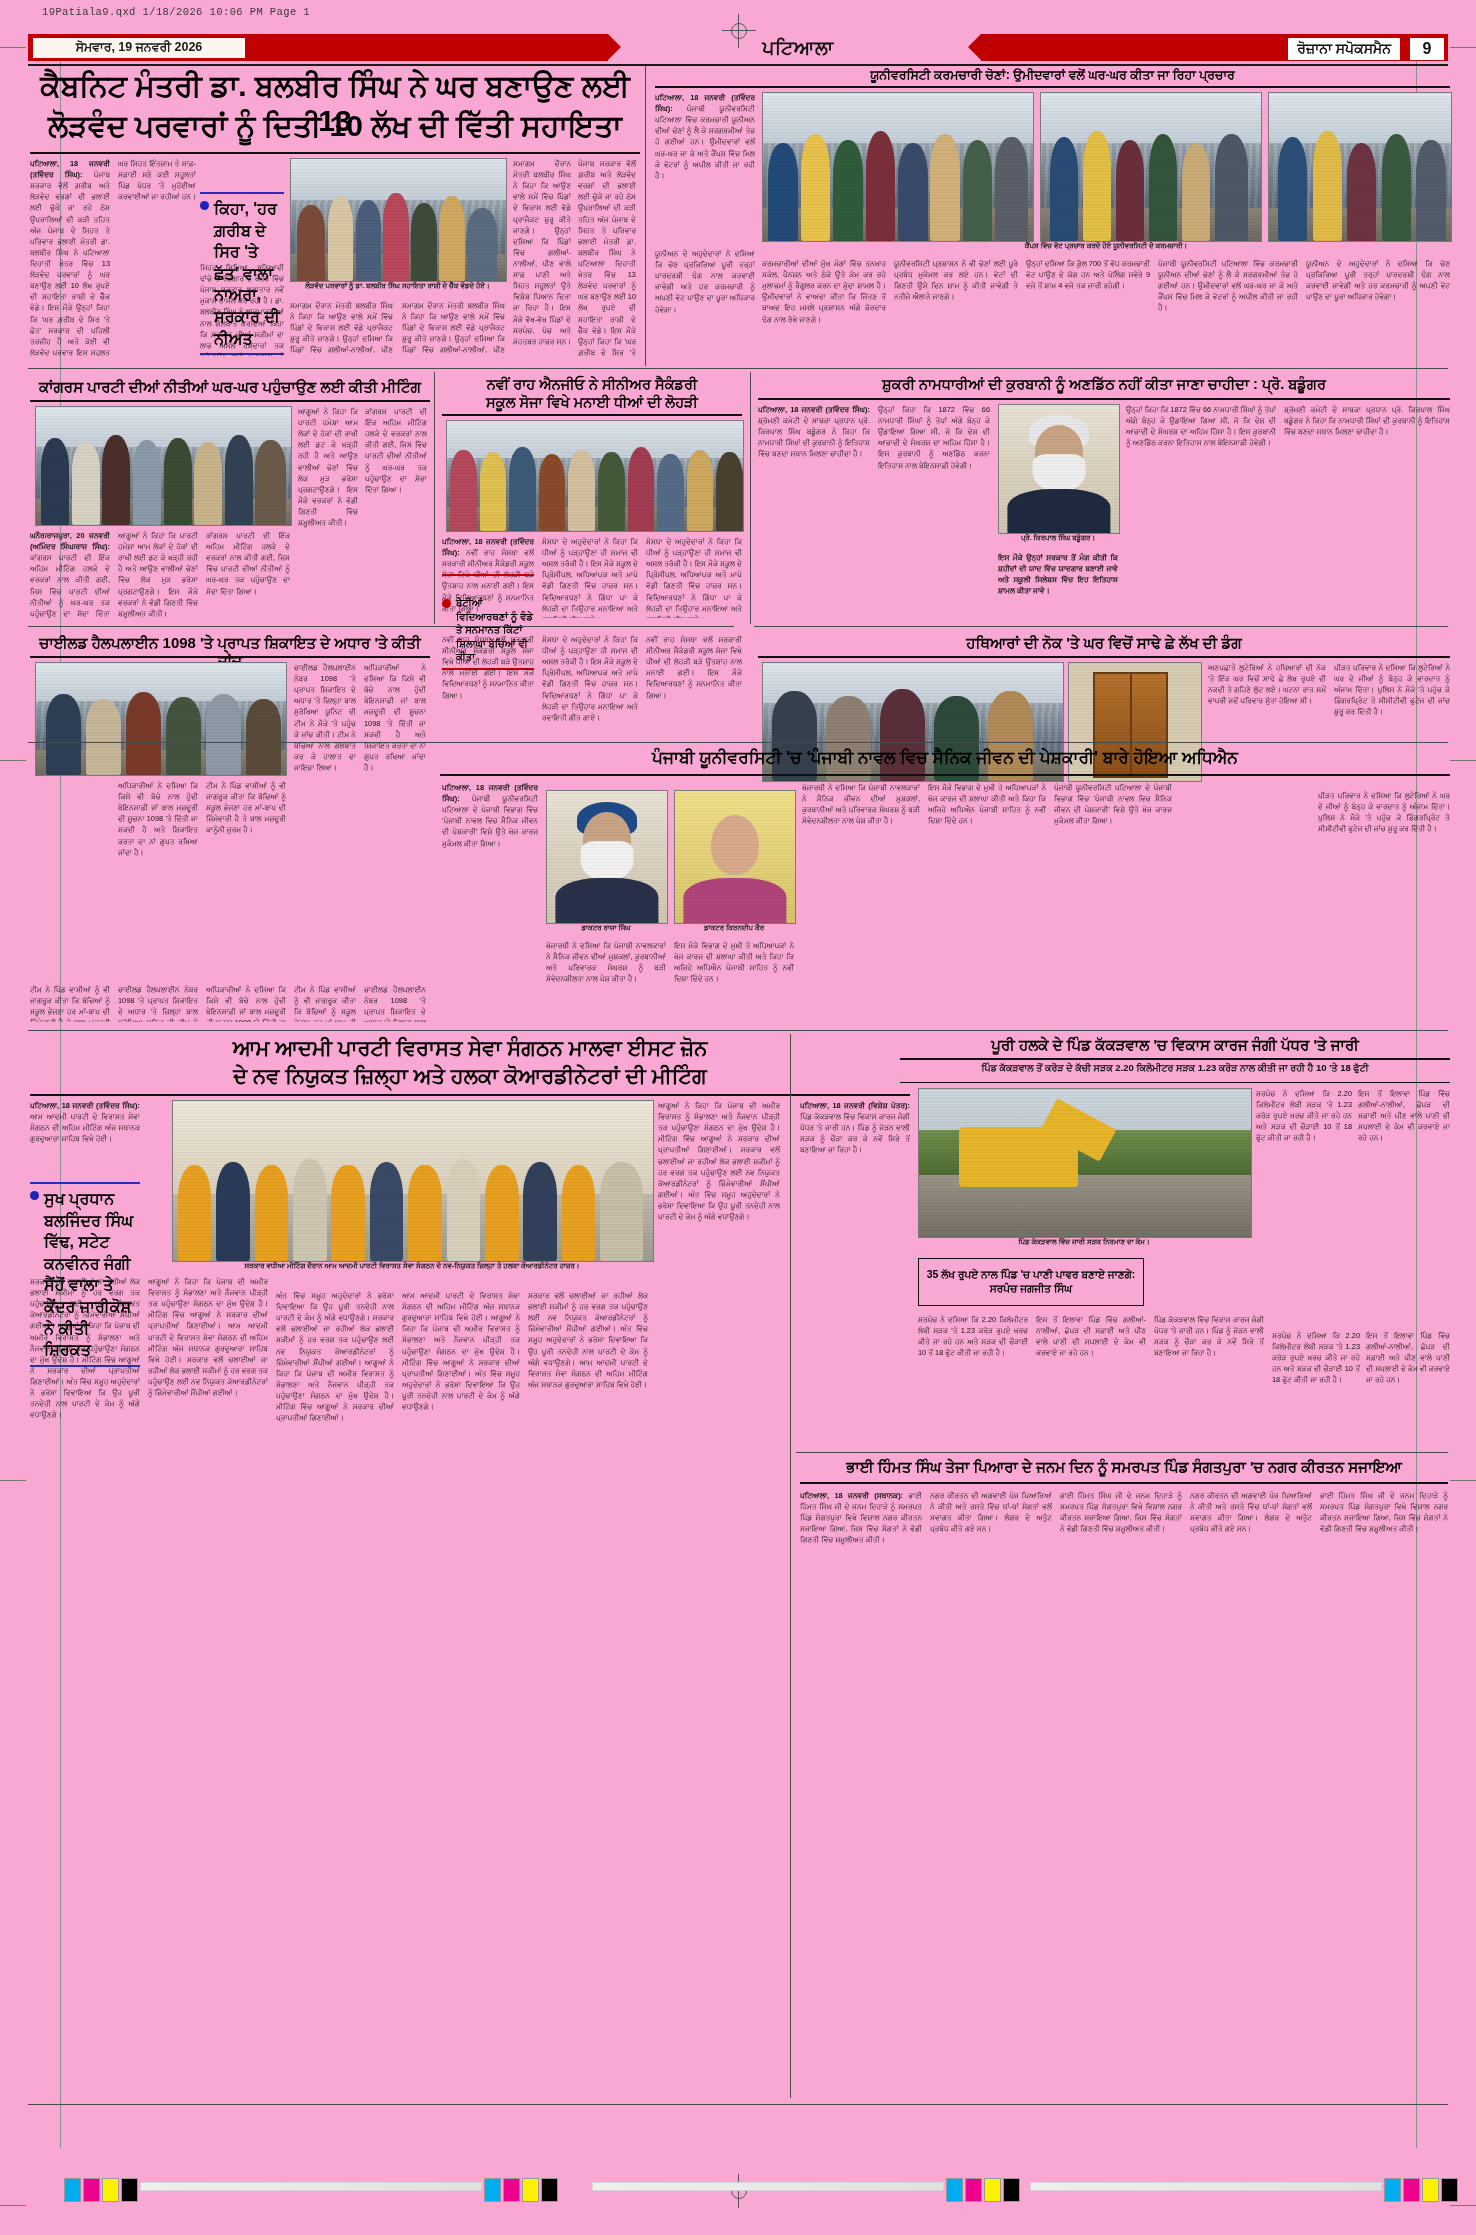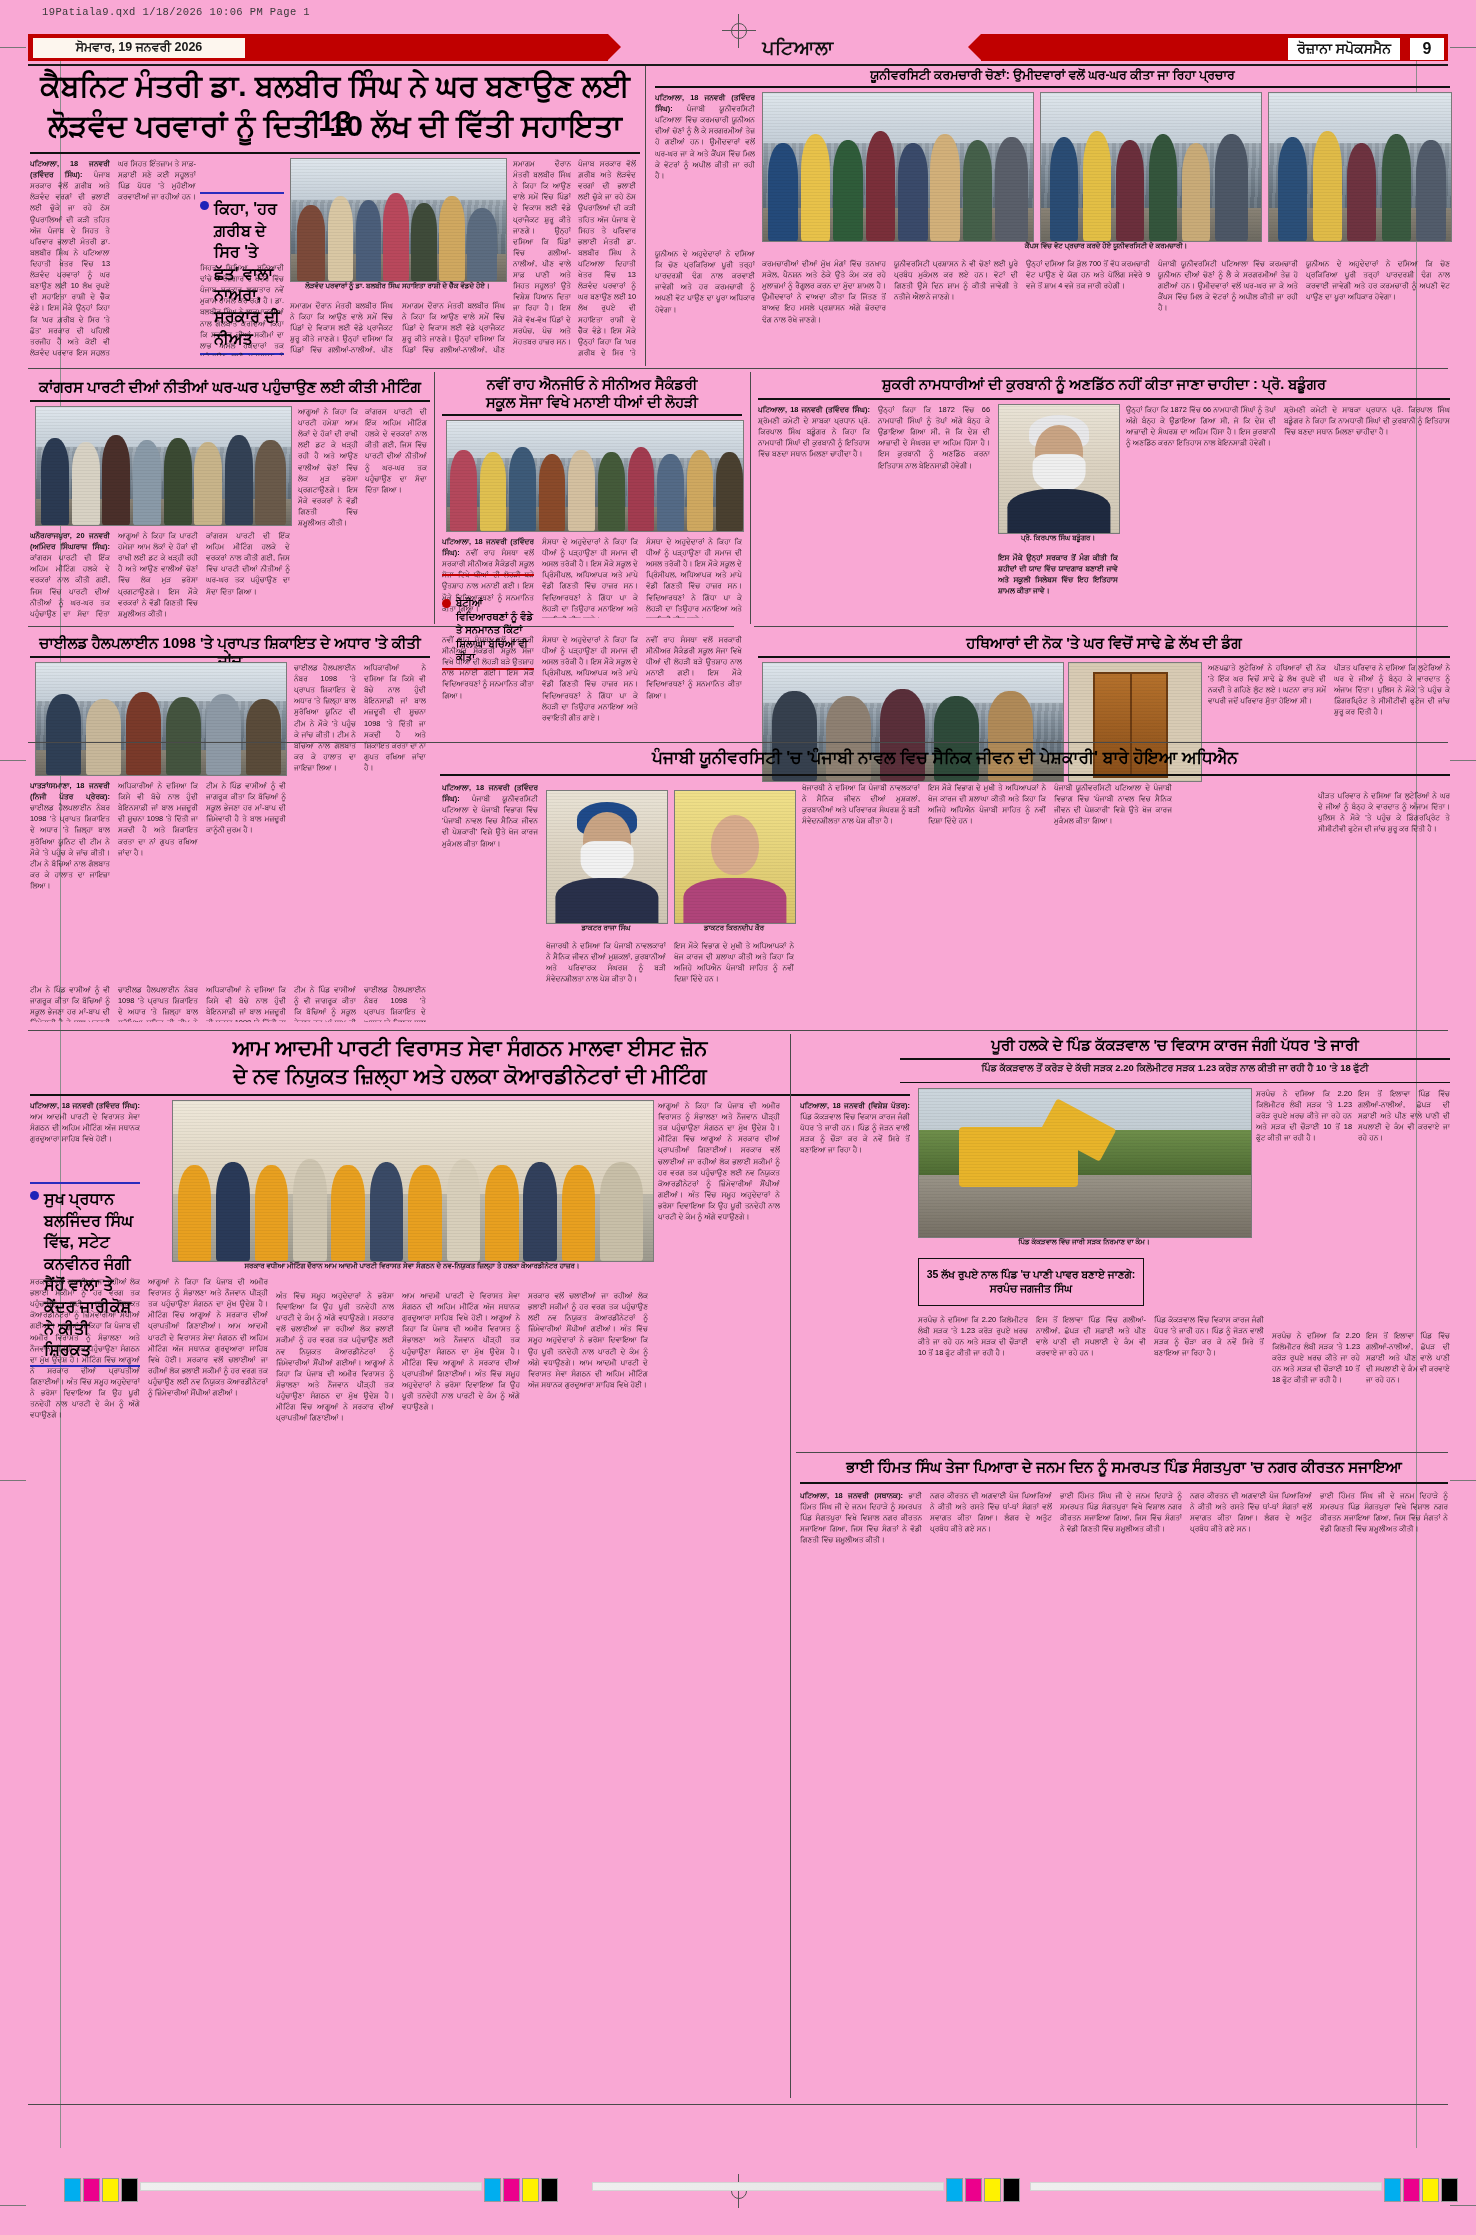--- a/index.html
+++ b/index.html
@@ -384,24 +384,20 @@
         <div class="ph-ground"></div>
       <i style="left:4%;width:14%;height:72%;background:#2f3f55;"></i>
       <i style="left:20%;width:14%;height:68%;background:#c7b79a;"></i>
       <i style="left:36%;width:14%;height:74%;background:#7a3a2a;"></i>
       <i style="left:52%;width:14%;height:70%;background:#44543f;"></i>
       <i style="left:68%;width:14%;height:72%;background:#8e9aa6;"></i>
       <i style="left:84%;width:14%;height:68%;background:#5a4b3a;"></i>
       <div class="pixgrain"></div>
     </div>
   </div>
-  <div class="col" style="left:30px;top:780px;width:80px;height:196px;">
-    <span class="lead">ਪਾਤੜਾਂ/ਸਮਾਣਾ, 18 ਜਨਵਰੀ (ਨਿਜੀ ਪੱਤਰ ਪ੍ਰੇਰਕ):</span>
-    <span>ਚਾਈਲਡ ਹੈਲਪਲਾਈਨ ਨੰਬਰ 1098 'ਤੇ ਪ੍ਰਾਪਤ ਸ਼ਿਕਾਇਤ ਦੇ ਅਧਾਰ 'ਤੇ ਜ਼ਿਲ੍ਹਾ ਬਾਲ ਸੁਰੱਖਿਆ ਯੂਨਿਟ ਦੀ ਟੀਮ ਨੇ ਮੌਕੇ 'ਤੇ ਪਹੁੰਚ ਕੇ ਜਾਂਚ ਕੀਤੀ। ਟੀਮ ਨੇ ਬੱਚਿਆਂ ਨਾਲ ਗੱਲਬਾਤ ਕਰ ਕੇ ਹਾਲਾਤ ਦਾ ਜਾਇਜ਼ਾ ਲਿਆ।</span>
-  </div>
   <div class="col" style="left:118px;top:780px;width:80px;height:196px;">
     <span>ਅਧਿਕਾਰੀਆਂ ਨੇ ਦਸਿਆ ਕਿ ਕਿਸੇ ਵੀ ਬੱਚੇ ਨਾਲ ਹੁੰਦੀ ਬੇਇਨਸਾਫ਼ੀ ਜਾਂ ਬਾਲ ਮਜ਼ਦੂਰੀ ਦੀ ਸੂਚਨਾ 1098 'ਤੇ ਦਿੱਤੀ ਜਾ ਸਕਦੀ ਹੈ ਅਤੇ ਸ਼ਿਕਾਇਤ ਕਰਤਾ ਦਾ ਨਾਂ ਗੁਪਤ ਰਖਿਆ ਜਾਂਦਾ ਹੈ।</span>
   </div>
   <div class="col" style="left:206px;top:780px;width:80px;height:196px;">
     <span>ਟੀਮ ਨੇ ਪਿੰਡ ਵਾਸੀਆਂ ਨੂੰ ਵੀ ਜਾਗਰੂਕ ਕੀਤਾ ਕਿ ਬੱਚਿਆਂ ਨੂੰ ਸਕੂਲ ਭੇਜਣਾ ਹਰ ਮਾਂ-ਬਾਪ ਦੀ ਜ਼ਿੰਮੇਵਾਰੀ ਹੈ ਤੇ ਬਾਲ ਮਜ਼ਦੂਰੀ ਕਾਨੂੰਨੀ ਜੁਰਮ ਹੈ।</span>
   </div>
   <div class="col" style="left:294px;top:662px;width:62px;height:314px;">
     <span>ਚਾਈਲਡ ਹੈਲਪਲਾਈਨ ਨੰਬਰ 1098 'ਤੇ ਪ੍ਰਾਪਤ ਸ਼ਿਕਾਇਤ ਦੇ ਅਧਾਰ 'ਤੇ ਜ਼ਿਲ੍ਹਾ ਬਾਲ ਸੁਰੱਖਿਆ ਯੂਨਿਟ ਦੀ ਟੀਮ ਨੇ ਮੌਕੇ 'ਤੇ ਪਹੁੰਚ ਕੇ ਜਾਂਚ ਕੀਤੀ। ਟੀਮ ਨੇ ਬੱਚਿਆਂ ਨਾਲ ਗੱਲਬਾਤ ਕਰ ਕੇ ਹਾਲਾਤ ਦਾ ਜਾਇਜ਼ਾ ਲਿਆ।</span>
   </div>
   <div class="col" style="left:364px;top:662px;width:62px;height:314px;">

